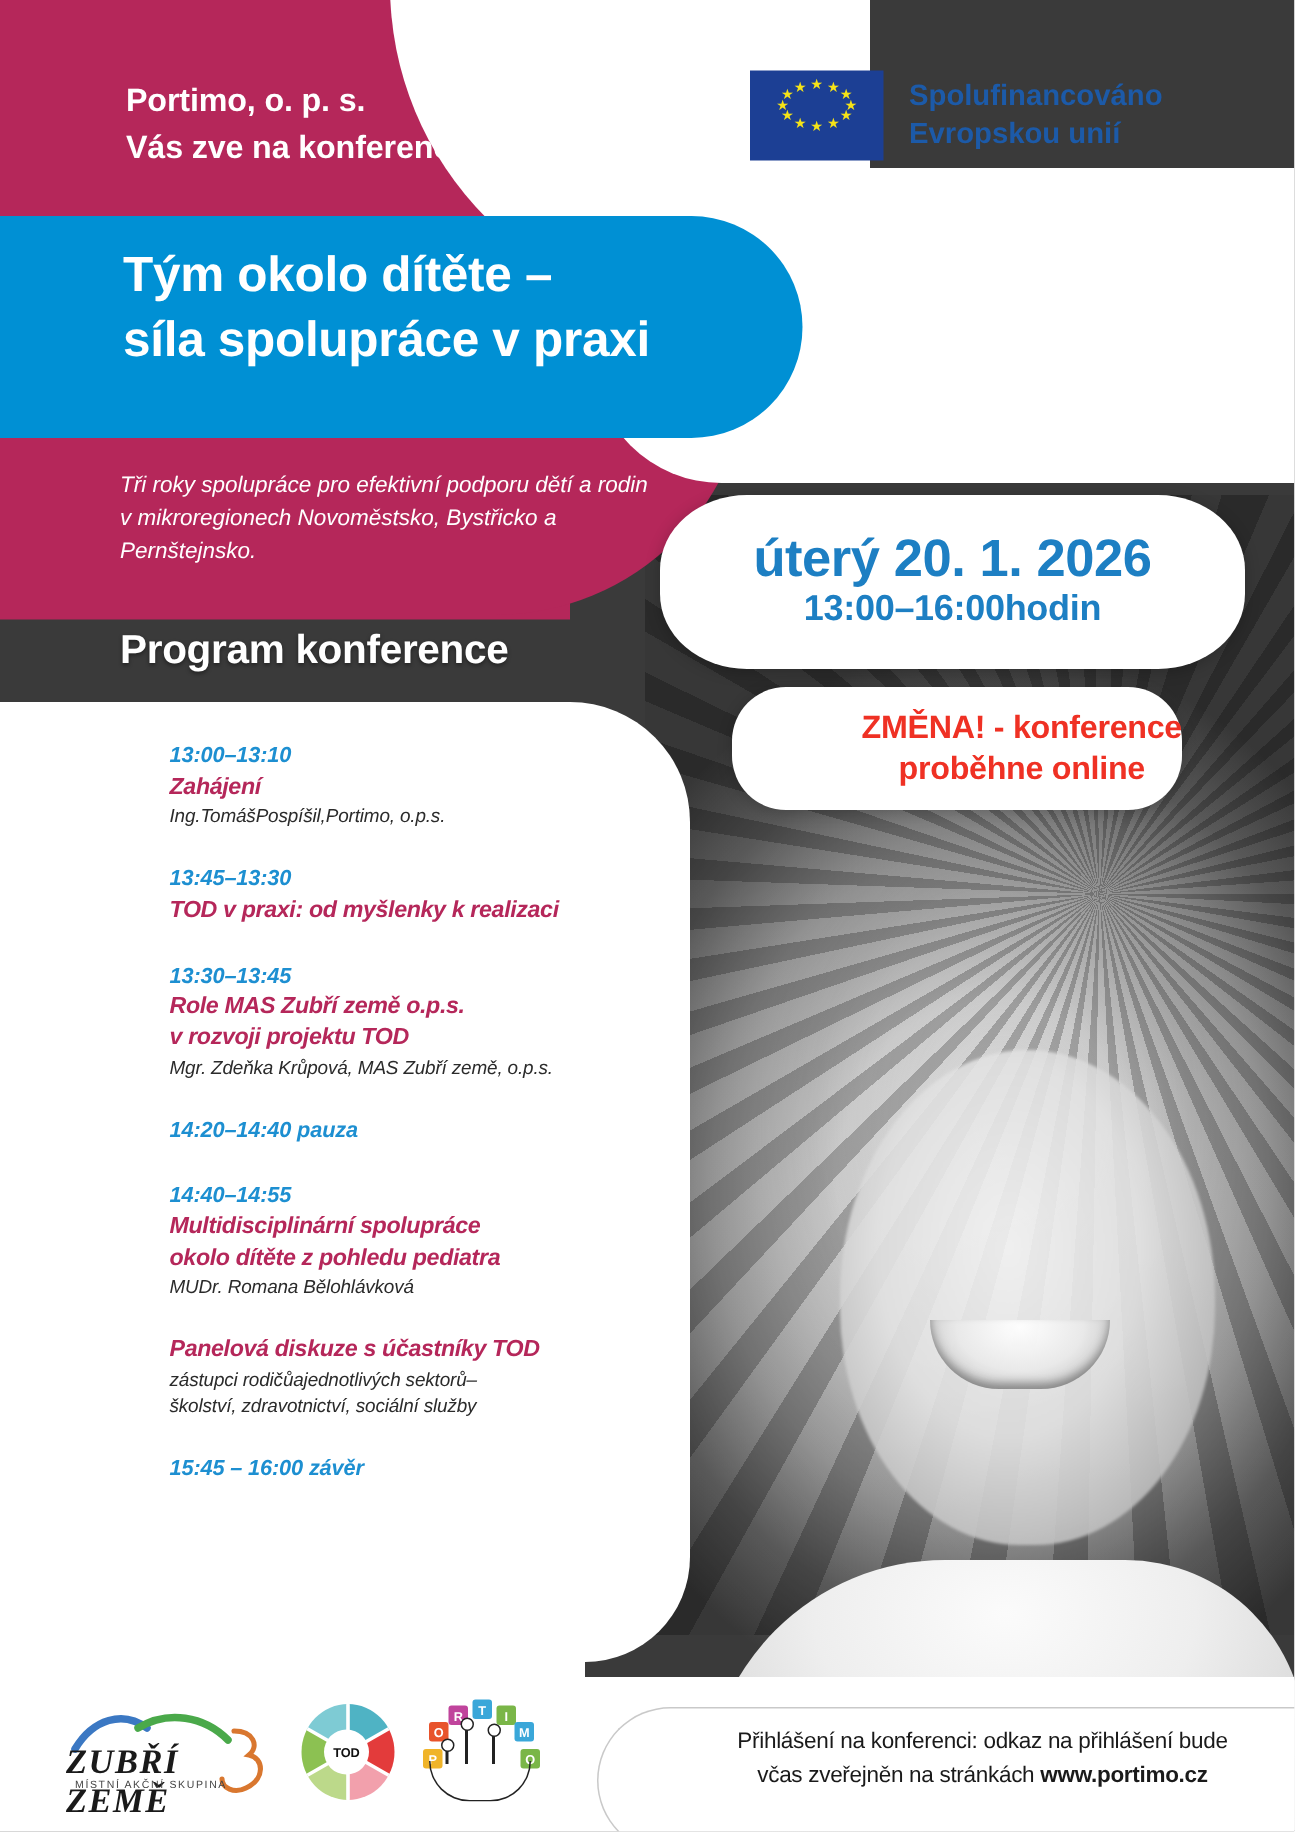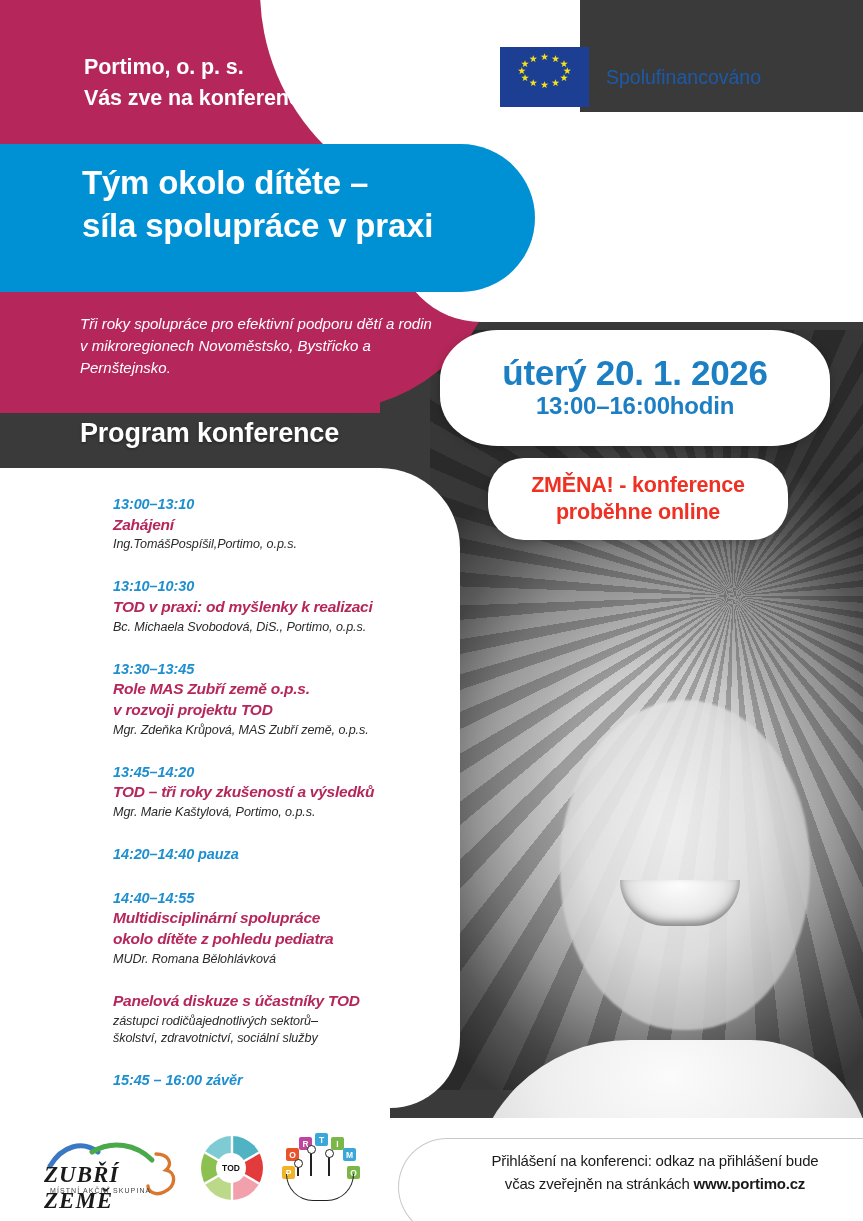--- a/index.html
+++ b/index.html
@@ -138,21 +138,21 @@
   .eu-star {
     position: absolute;
     color: #f5e318;
     font-size: 9.5px;
     line-height: 1;
     transform: translate(-50%, -50%);
   }
   .eu-caption {
     color: #1c5aa8;
     font-size: 19.5px;
-    font-weight: normal;
+    font-weight: bold;
     line-height: 1.28;
     white-space: nowrap;
   }
 
   .main-title {
     position: absolute;
     left: 82px; top: 162px;
     color: #ffffff;
     font-size: 33px;
     font-weight: bold;
@@ -207,21 +207,21 @@
   }
   .change-bubble {
     position: absolute;
     left: 488px; top: 458px;
     width: 300px; height: 82px;
     background: #ffffff;
     border-radius: 36px;
     box-shadow: 0 2px 10px rgba(0,0,0,.20);
     display: flex;
     align-items: center;
-    justify-content: center;
+    justify-content: flex-end;
     text-align: center;
   }
   .change-text {
     color: #ef3124;
     font-size: 21.5px;
     font-weight: bold;
     line-height: 1.25;
     letter-spacing: -0.2px;
   }
 
@@ -434,20 +434,21 @@
       <span class="eu-star" style="left:62.5%;top:60%;">★</span>
       <span class="eu-star" style="left:50%;  top:63%;">★</span>
       <span class="eu-star" style="left:37.5%;top:60%;">★</span>
       <span class="eu-star" style="left:28%;  top:52%;">★</span>
       <span class="eu-star" style="left:24.5%;top:40%;">★</span>
       <span class="eu-star" style="left:28%;  top:28%;">★</span>
       <span class="eu-star" style="left:37.5%;top:20%;">★</span>
     </div>
     <div class="eu-caption">
       <div>Spolufinancováno</div>
+      <div>Evropskou unií</div>
     </div>
   </div>
 
   <div class="cyan-ribbon"></div>
   <div class="main-title">
     <div>Tým okolo dítěte –</div>
     <div>síla spolupráce v praxi</div>
   </div>
 
   <div class="subtitle">Tři roky spolupráce pro efektivní podporu dětí a rodin v mikroregionech Novoměstsko, Bystřicko a Pernštejnsko.</div>
@@ -469,33 +470,27 @@
   <div class="program-panel"></div>
   <div class="program-panel-2"></div>
 
   <div class="program-list" id="program-list">
       <div class="prog-item">
         <div class="prog-time">13:00–13:10</div>
         <div class="prog-title">Zahájení</div>
         <div class="prog-speaker">Ing.TomášPospíšil,Portimo, o.p.s.</div>
       </div>
       <div class="prog-item">
-        <div class="prog-time">13:10–10:30</div>
+        <div class="prog-time">13:45–13:30</div>
         <div class="prog-title">TOD v praxi: od myšlenky k realizaci</div>
-        <div class="prog-speaker">Bc. Michaela Svobodová, DiS., Portimo, o.p.s.</div>
       </div>
       <div class="prog-item">
         <div class="prog-time">13:30–13:45</div>
         <div class="prog-title">Role MAS Zubří země o.p.s.<br>v rozvoji projektu TOD</div>
         <div class="prog-speaker">Mgr. Zdeňka Krůpová, MAS Zubří země, o.p.s.</div>
-      </div>
-      <div class="prog-item">
-        <div class="prog-time">13:45–14:20</div>
-        <div class="prog-title">TOD – tři roky zkušeností a výsledků</div>
-        <div class="prog-speaker">Mgr. Marie Kaštylová, Portimo, o.p.s.</div>
       </div>
       <div class="prog-item">
         <div class="prog-time">14:20–14:40 pauza</div>
       </div>
       <div class="prog-item">
         <div class="prog-time">14:40–14:55</div>
         <div class="prog-title">Multidisciplinární spolupráce<br>okolo dítěte z pohledu pediatra</div>
         <div class="prog-speaker">MUDr. Romana Bělohlávková</div>
       </div>
       <div class="prog-item">

